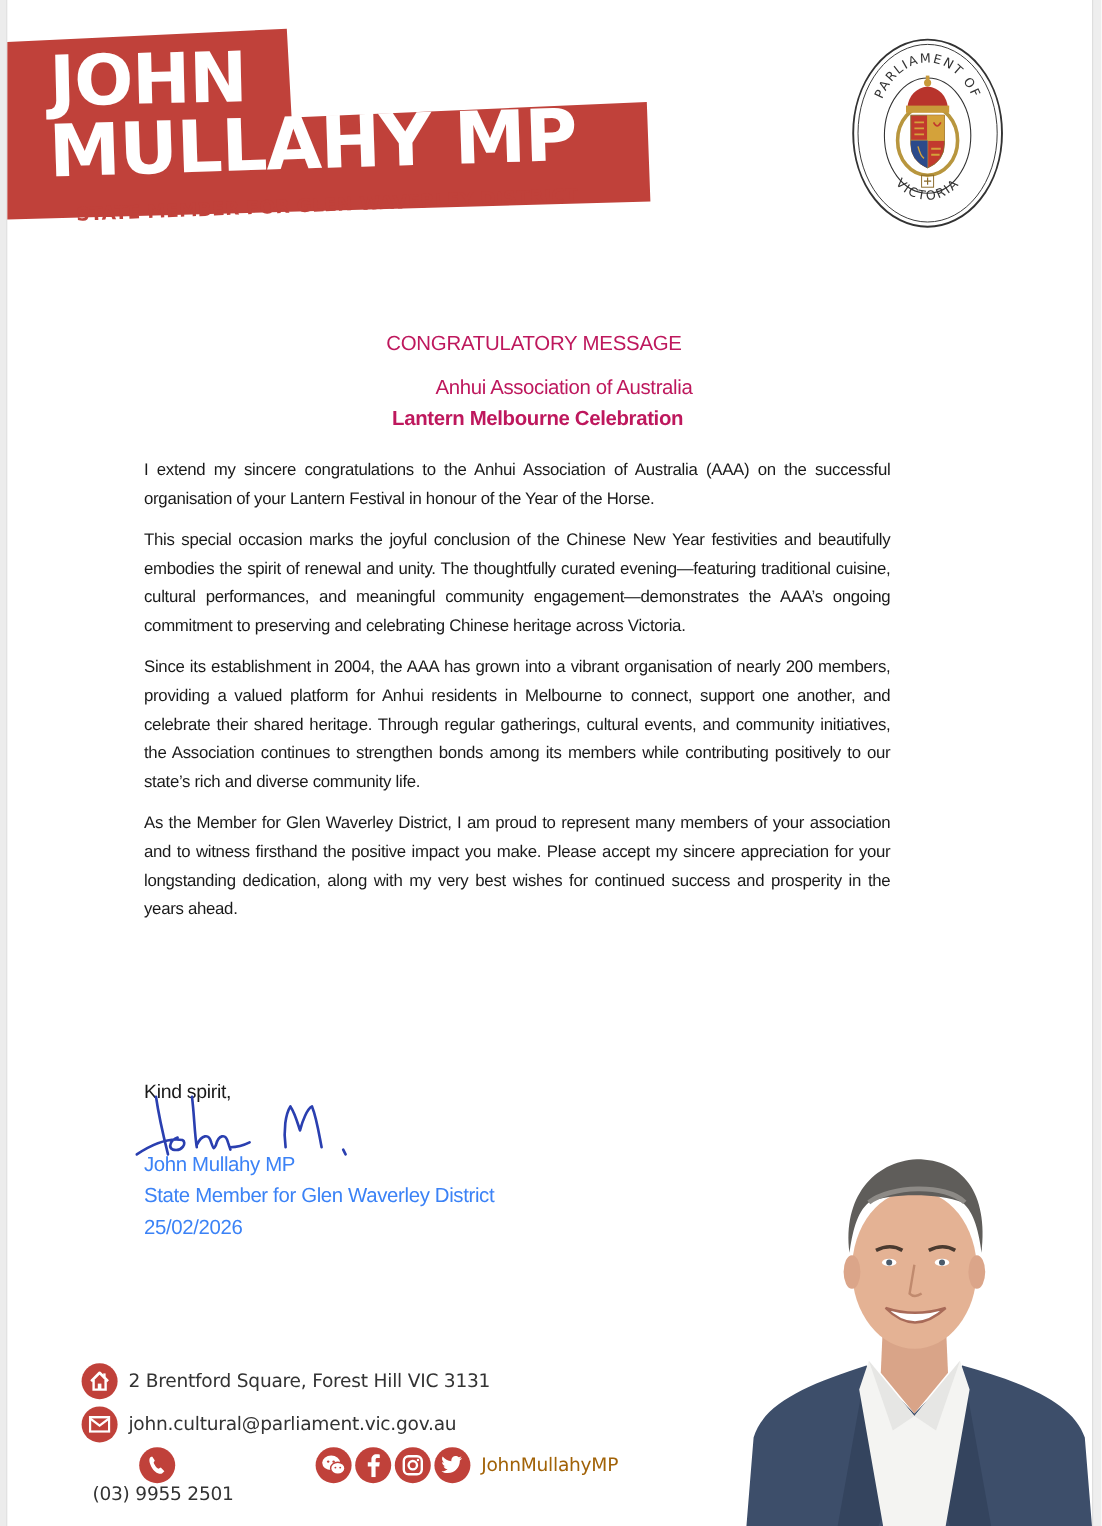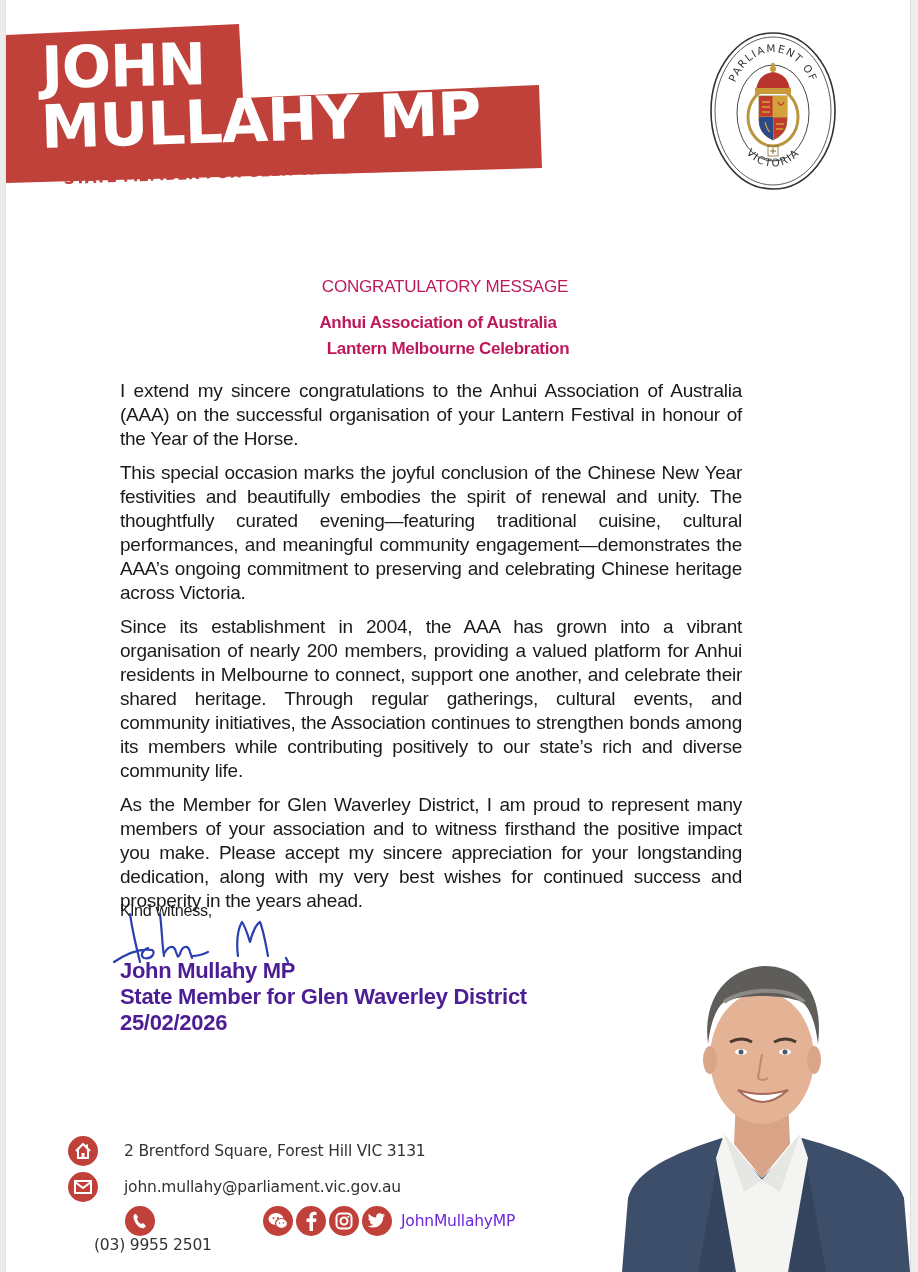--- a/index.html
+++ b/index.html
@@ -23,41 +23,41 @@
     font-family: "DejaVu Sans", sans-serif; font-size: 15.5px; letter-spacing: 0.2px;
     transform: rotate(-2.2deg); transform-origin: left bottom; white-space: nowrap;
   }
 
   
   .seal { position: absolute; left: 708px; top: 30px; width: 130px; height: 162px; }
 
   
   .heading { position: absolute; left: 0; width: 918px; text-align: center; font-size: 17px; color: #be185d; }
   .h-congrats { top: 277px; left: 445px; width: auto; transform: translateX(-50%); white-space: nowrap; letter-spacing: -0.2px; }
-  .h-org { top: 313px; font-weight: 700; left: 438px; width: auto; transform: translateX(-50%); white-space: nowrap; letter-spacing: -0.3px; }
+  .h-org { top: 313px; font-weight: 400; left: 470px; width: auto; transform: translateX(-50%); white-space: nowrap; letter-spacing: -0.3px; }
   .h-event { top: 339px; font-weight: 700; left: 448px; width: auto; transform: translateX(-50%); white-space: nowrap; letter-spacing: -0.3px; }
 
   
-  .body-text { position: absolute; left: 120px; top: 379px; width: 622px; font-size: 19px; line-height: 24px; color: #1a1a1a; letter-spacing: -0.25px; }
+  .body-text { position: absolute; left: 120px; top: 379px; width: 622px; font-size: 14px; line-height: 24px; color: #1a1a1a; letter-spacing: -0.25px; }
   .body-text p { text-align: justify; margin-bottom: 10px; }
 
   .closing { position: absolute; left: 120px; top: 901px; font-size: 16.2px; color: #1a1a1a; letter-spacing: -0.25px; }
   .signature { position: absolute; left: 112px; top: 910px; width: 200px; height: 60px; }
-  .sign-block { position: absolute; left: 120px; top: 958px; font-size: 22px; line-height: 26px; font-weight: 700; color: #4c1d95; letter-spacing: -0.3px; }
+  .sign-block { position: absolute; left: 120px; top: 958px; font-size: 17px; line-height: 26px; font-weight: 400; color: #3b82f6; letter-spacing: -0.3px; }
 
   
   .contact-row { position: absolute; left: 68px; display: flex; align-items: center; }
   .icon-circle { width: 30px; height: 30px; border-radius: 50%; background: #c0413a; display: flex; align-items: center; justify-content: center; flex: none; }
-  .contact-text { margin-left: 26px; font-size: 15.5px; color: #333; font-family: "DejaVu Sans", sans-serif; font-weight: 400; letter-spacing: -0.2px; white-space: nowrap; }
+  .contact-text { margin-left: 9px; font-size: 15.5px; color: #333; font-family: "DejaVu Sans", sans-serif; font-weight: 400; letter-spacing: -0.2px; white-space: nowrap; }
   .row-address { top: 1136px; }
   .row-email { top: 1172px; }
   .row-phone { top: 1206px; flex-direction: column; }
   .social-group { position: absolute; left: 263px; top: 1206px; display: flex; align-items: center; }
   .social-group .icon-circle { margin-right: 3px; }
-  .social-handle { margin-left: 6px; font-size: 15.5px; color: #6d28d9; font-family: "DejaVu Sans", sans-serif; letter-spacing: -0.2px; }
+  .social-handle { margin-left: 6px; font-size: 15.5px; color: #a16207; font-family: "DejaVu Sans", sans-serif; letter-spacing: -0.2px; }
 
   
   .portrait { position: absolute; left: 612px; top: 948px; width: 298px; height: 324px; overflow: hidden; }
 </style>
 </head>
 <body>
 
 <div class="edge-left"></div>
 <div class="edge-right"></div>
 
@@ -112,21 +112,21 @@
 <div class="heading h-org">Anhui Association of Australia</div>
 <div class="heading h-event">Lantern Melbourne Celebration</div>
 
 <div class="body-text">
   <p>I extend my sincere congratulations to the Anhui Association of Australia (AAA) on the successful organisation of your Lantern Festival in honour of the Year of the Horse.</p>
   <p>This special occasion marks the joyful conclusion of the Chinese New Year festivities and beautifully embodies the spirit of renewal and unity. The thoughtfully curated evening—featuring traditional cuisine, cultural performances, and meaningful community engagement—demonstrates the AAA’s ongoing commitment to preserving and celebrating Chinese heritage across Victoria.</p>
   <p>Since its establishment in 2004, the AAA has grown into a vibrant organisation of nearly 200 members, providing a valued platform for Anhui residents in Melbourne to connect, support one another, and celebrate their shared heritage. Through regular gatherings, cultural events, and community initiatives, the Association continues to strengthen bonds among its members while contributing positively to our state’s rich and diverse community life.</p>
   <p>As the Member for Glen Waverley District, I am proud to represent many members of your association and to witness firsthand the positive impact you make. Please accept my sincere appreciation for your longstanding dedication, along with my very best wishes for continued success and prosperity in the years ahead.</p>
 </div>
 
-<div class="closing">Kind witness,</div>
+<div class="closing">Kind spirit,</div>
 
 <svg class="signature" viewBox="0 0 200 60">
   <g fill="none" stroke="#2a3fb0" stroke-width="2.2" stroke-linecap="round" stroke-linejoin="round">
     <path d="M18,4 C20,18 24,36 28,52"></path>
     <path d="M2,52 C14,44 28,38 40,40 C44,42 40,50 32,48 C28,46 30,40 36,38"></path>
     <path d="M48,4 C50,20 50,34 52,46"></path>
     <path d="M52,44 C56,36 62,34 64,42 C66,48 66,48 68,44 C70,36 76,34 78,42 L80,48"></path>
     <path d="M80,46 C86,46 92,44 96,42"></path>
     <path d="M126,46 C124,32 126,18 130,12 C134,18 136,26 138,32 C140,24 144,14 148,12 C152,22 154,36 156,46"></path>
     <path d="M174,48 l2,4"></path>
@@ -151,21 +151,21 @@
   <span class="contact-text">2 Brentford Square, Forest Hill VIC 3131</span>
 </div>
 
 <div class="contact-row row-email">
   <span class="icon-circle">
     <svg width="18" height="14" viewBox="0 0 18 14">
         <rect x="1" y="1" width="16" height="12" fill="none" stroke="#fff" stroke-width="2"></rect>
         <path d="M1,2 L9,8 L17,2" fill="none" stroke="#fff" stroke-width="2"></path>
       </svg>
   </span>
-  <span class="contact-text">john.mullahy@parliament.vic.gov.au</span>
+  <span class="contact-text">john.cultural@parliament.vic.gov.au</span>
 </div>
 
 <div class="contact-row row-phone">
   <span class="icon-circle">
     <svg width="18" height="18" viewBox="0 0 18 18">
         <path d="M4,2 C2,3 2,6 4,10 C6,14 10,17 13,16 L15,14 L12,11 L10,12 C8,11 7,9 6,7 L7,5 L5,2 Z" fill="#fff"></path>
       </svg>
   </span>
   <span class="contact-text">(03) 9955 2501</span>
 </div>

